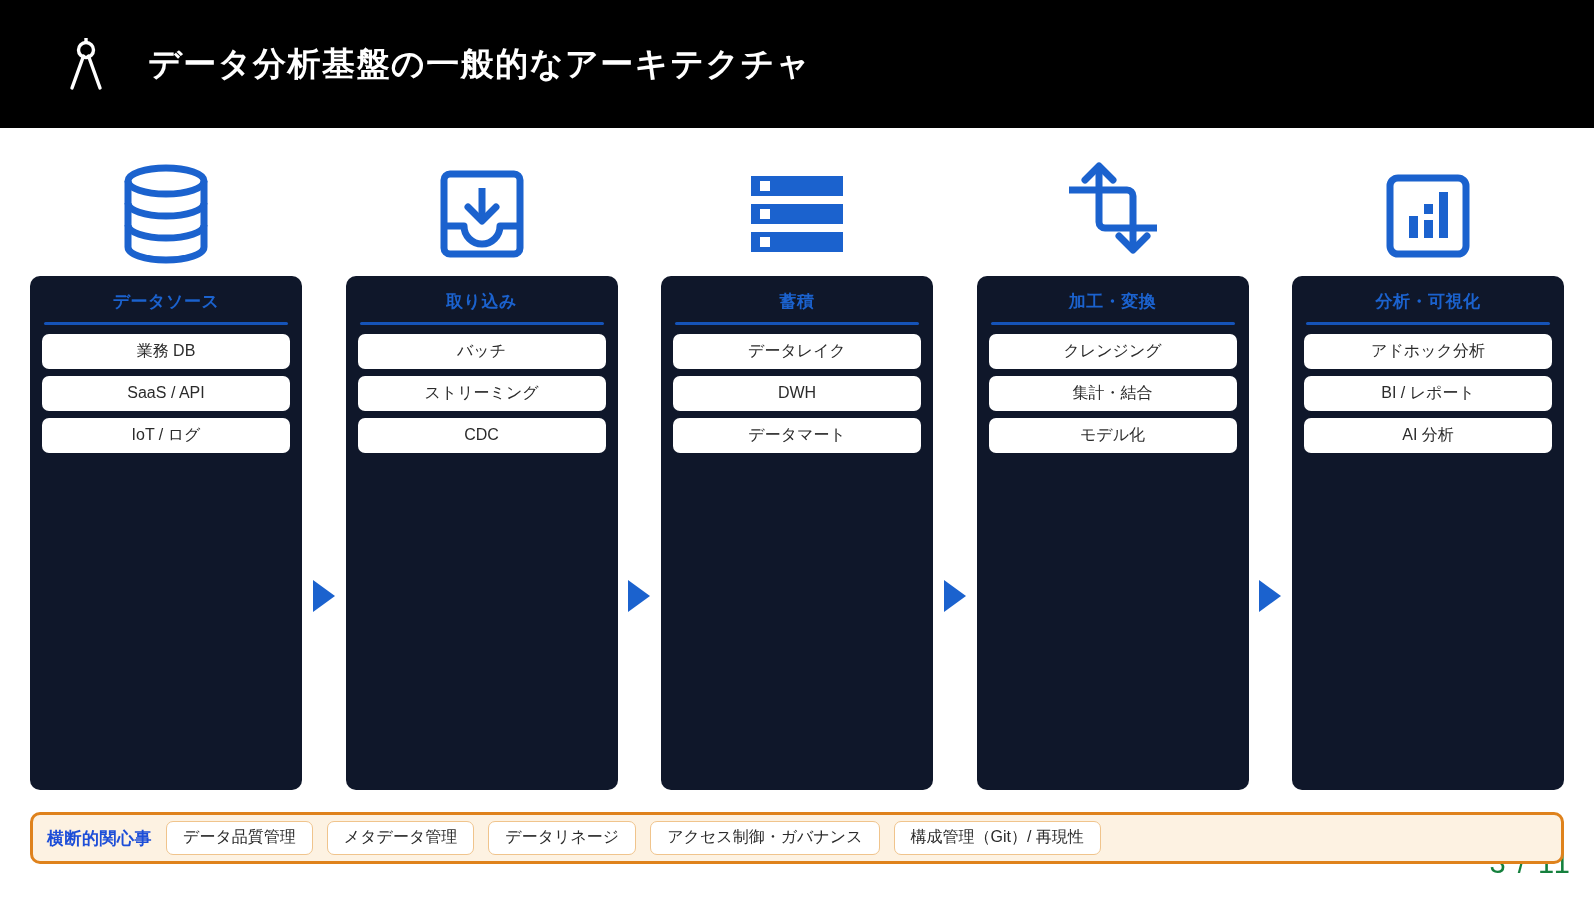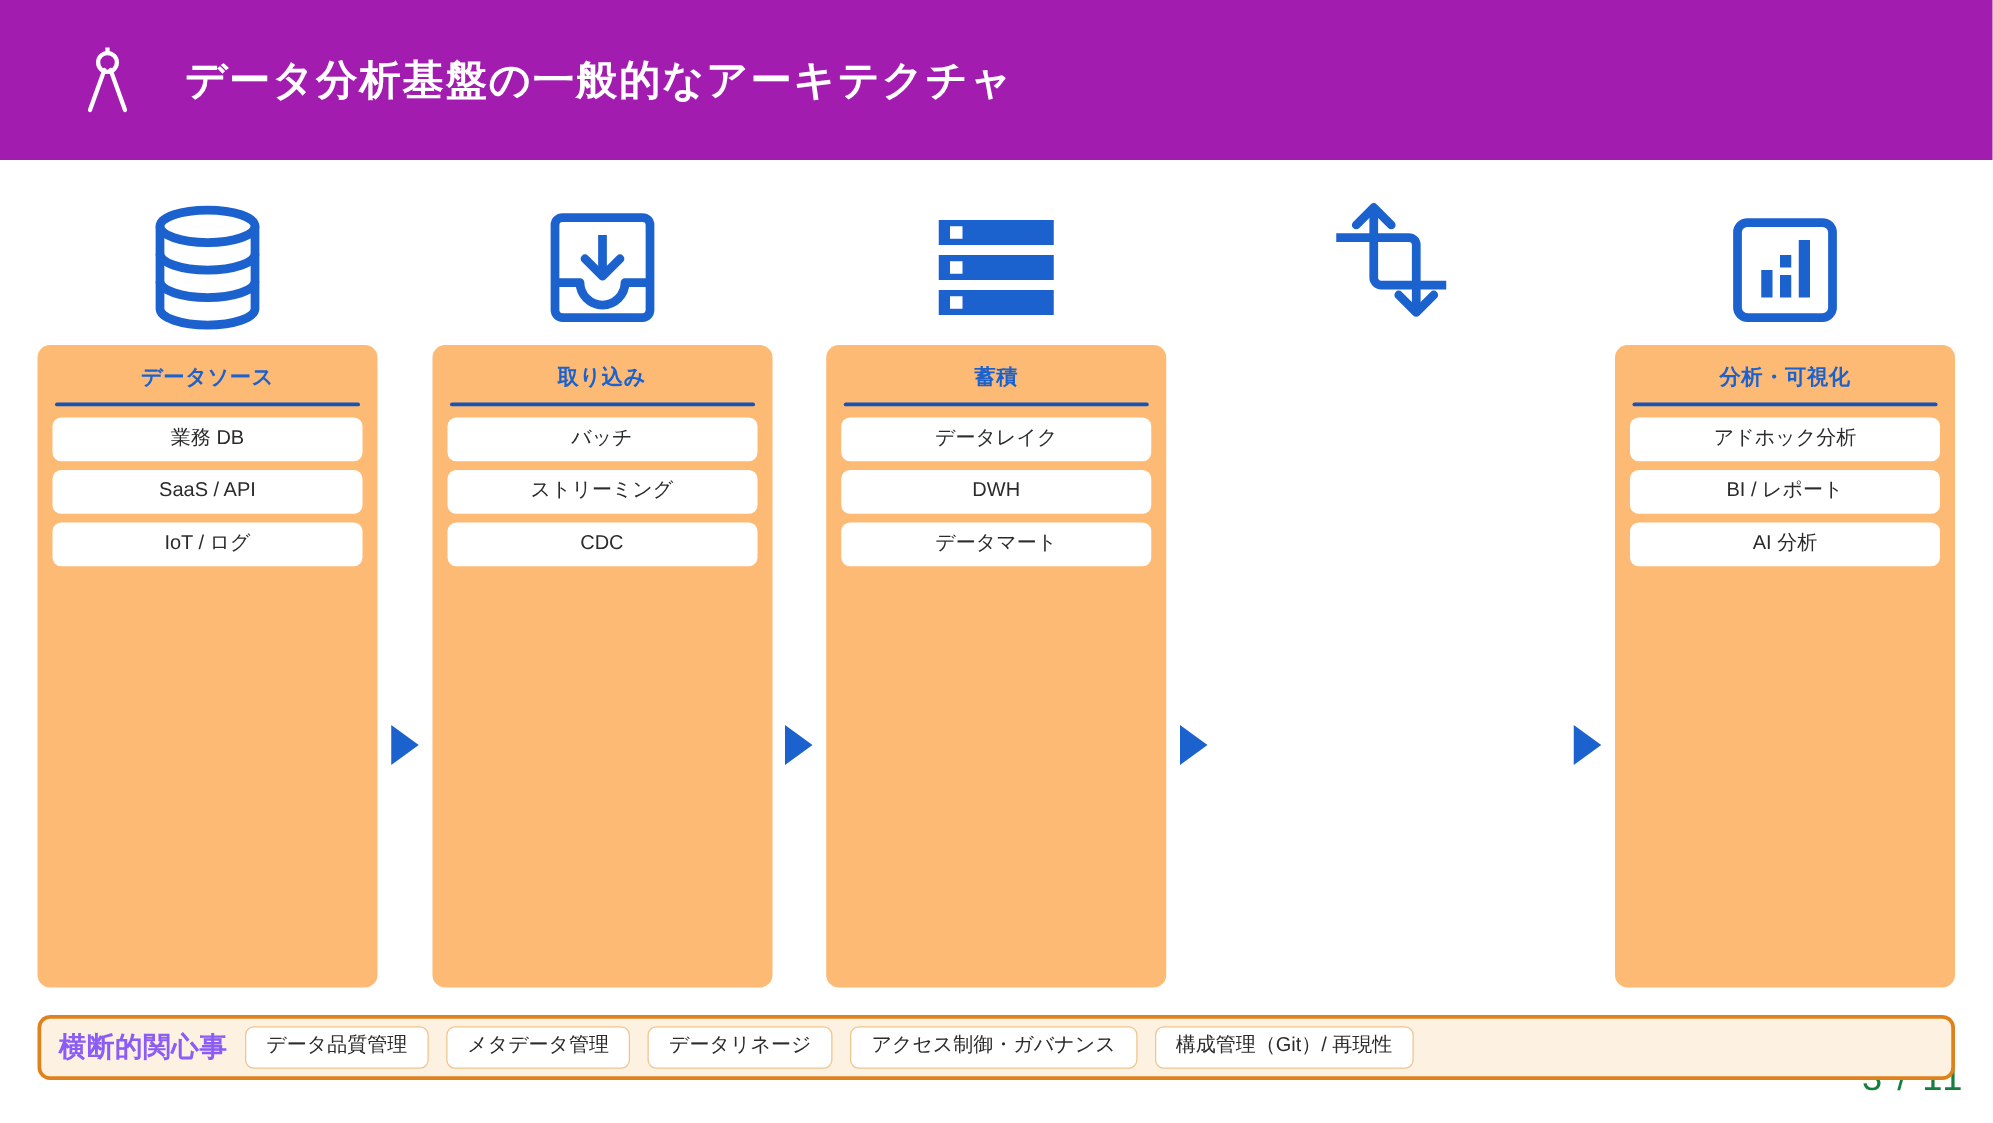--- a/index.html
+++ b/index.html
@@ -17,21 +17,21 @@
     color: #222222;
     -webkit-font-smoothing: antialiased;
   }
 
   
   .header-bar {
     position: absolute;
     left: 0; top: 0;
     width: 1594px;
     height: 128px;
-    background: #a21caf;
+    background: #000000;
     display: flex;
     align-items: center;
     padding-left: 64px;
     box-sizing: border-box;
   }
   .header-icon {
     width: 44px;
     height: 54px;
     flex: 0 0 auto;
     display: block;
@@ -83,21 +83,21 @@
     height: 124px;
     display: flex;
     align-items: center;
     justify-content: center;
   }
   .stage-icon { display: block; }
 
   .stage-card {
     width: 272px;
     box-sizing: border-box;
-    background: #fdba74;
+    background: #0f172a;
     border-radius: 10px;
     padding: 14px 12px 12px 12px;
     flex: 1 1 auto;
     display: flex;
     flex-direction: column;
   }
   .stage-head {
     text-align: center;
     color: #1b62ce;
     font-size: 17px;
@@ -136,22 +136,22 @@
     box-sizing: border-box;
     background: #fdf2e2;
     border: 3px solid #df821c;
     border-radius: 10px;
     display: flex;
     align-items: center;
     padding: 0 14px;
     gap: 14px;
   }
   .crosscut-label {
-    color: #8b5cf6;
-    font-size: 22px;
+    color: #1d4ed8;
+    font-size: 17px;
     font-weight: bold;
     letter-spacing: 0.5px;
     white-space: nowrap;
   }
   .crosscut-chip {
     background: #ffffff;
     border: 1.5px solid #f0c48c;
     border-radius: 7px;
     height: 32px;
     line-height: 30px;
@@ -264,20 +264,29 @@
 
   <div class="stage-col">
     <div class="stage-icon-wrap">
       <svg class="stage-icon" width="104" height="112" viewBox="0 0 104 112" aria-hidden="true">
         <path d="M38 8 V64 a6 6 0 0 0 6 6 H96" fill="none" stroke="#1b62ce" stroke-width="7" stroke-linejoin="round"></path>
         <path d="M24 22 L38 8 L52 22" fill="none" stroke="#1b62ce" stroke-width="7" stroke-linecap="round" stroke-linejoin="round"></path>
         <path d="M8 32 H66 a6 6 0 0 1 6 6 V92" fill="none" stroke="#1b62ce" stroke-width="7" stroke-linejoin="round"></path>
         <path d="M58 78 L72 92 L86 78" fill="none" stroke="#1b62ce" stroke-width="7" stroke-linecap="round" stroke-linejoin="round"></path>
       </svg>
     </div>
+    <div class="stage-card">
+      <div class="stage-head">加工・変換</div>
+      <div class="stage-rule"></div>
+      <div class="stage-items">
+        <div class="stage-item">クレンジング</div>
+        <div class="stage-item">集計・結合</div>
+        <div class="stage-item">モデル化</div>
+      </div>
+    </div>
   </div>
 
   <div class="arrow-cell">
     <div class="arrow-tri"></div>
   </div>
 
   <div class="stage-col">
     <div class="stage-icon-wrap">
       <svg class="stage-icon" width="96" height="100" viewBox="0 0 96 100" aria-hidden="true">
         <rect x="10" y="14" width="76" height="76" rx="8" fill="none" stroke="#1b62ce" stroke-width="7"></rect>

